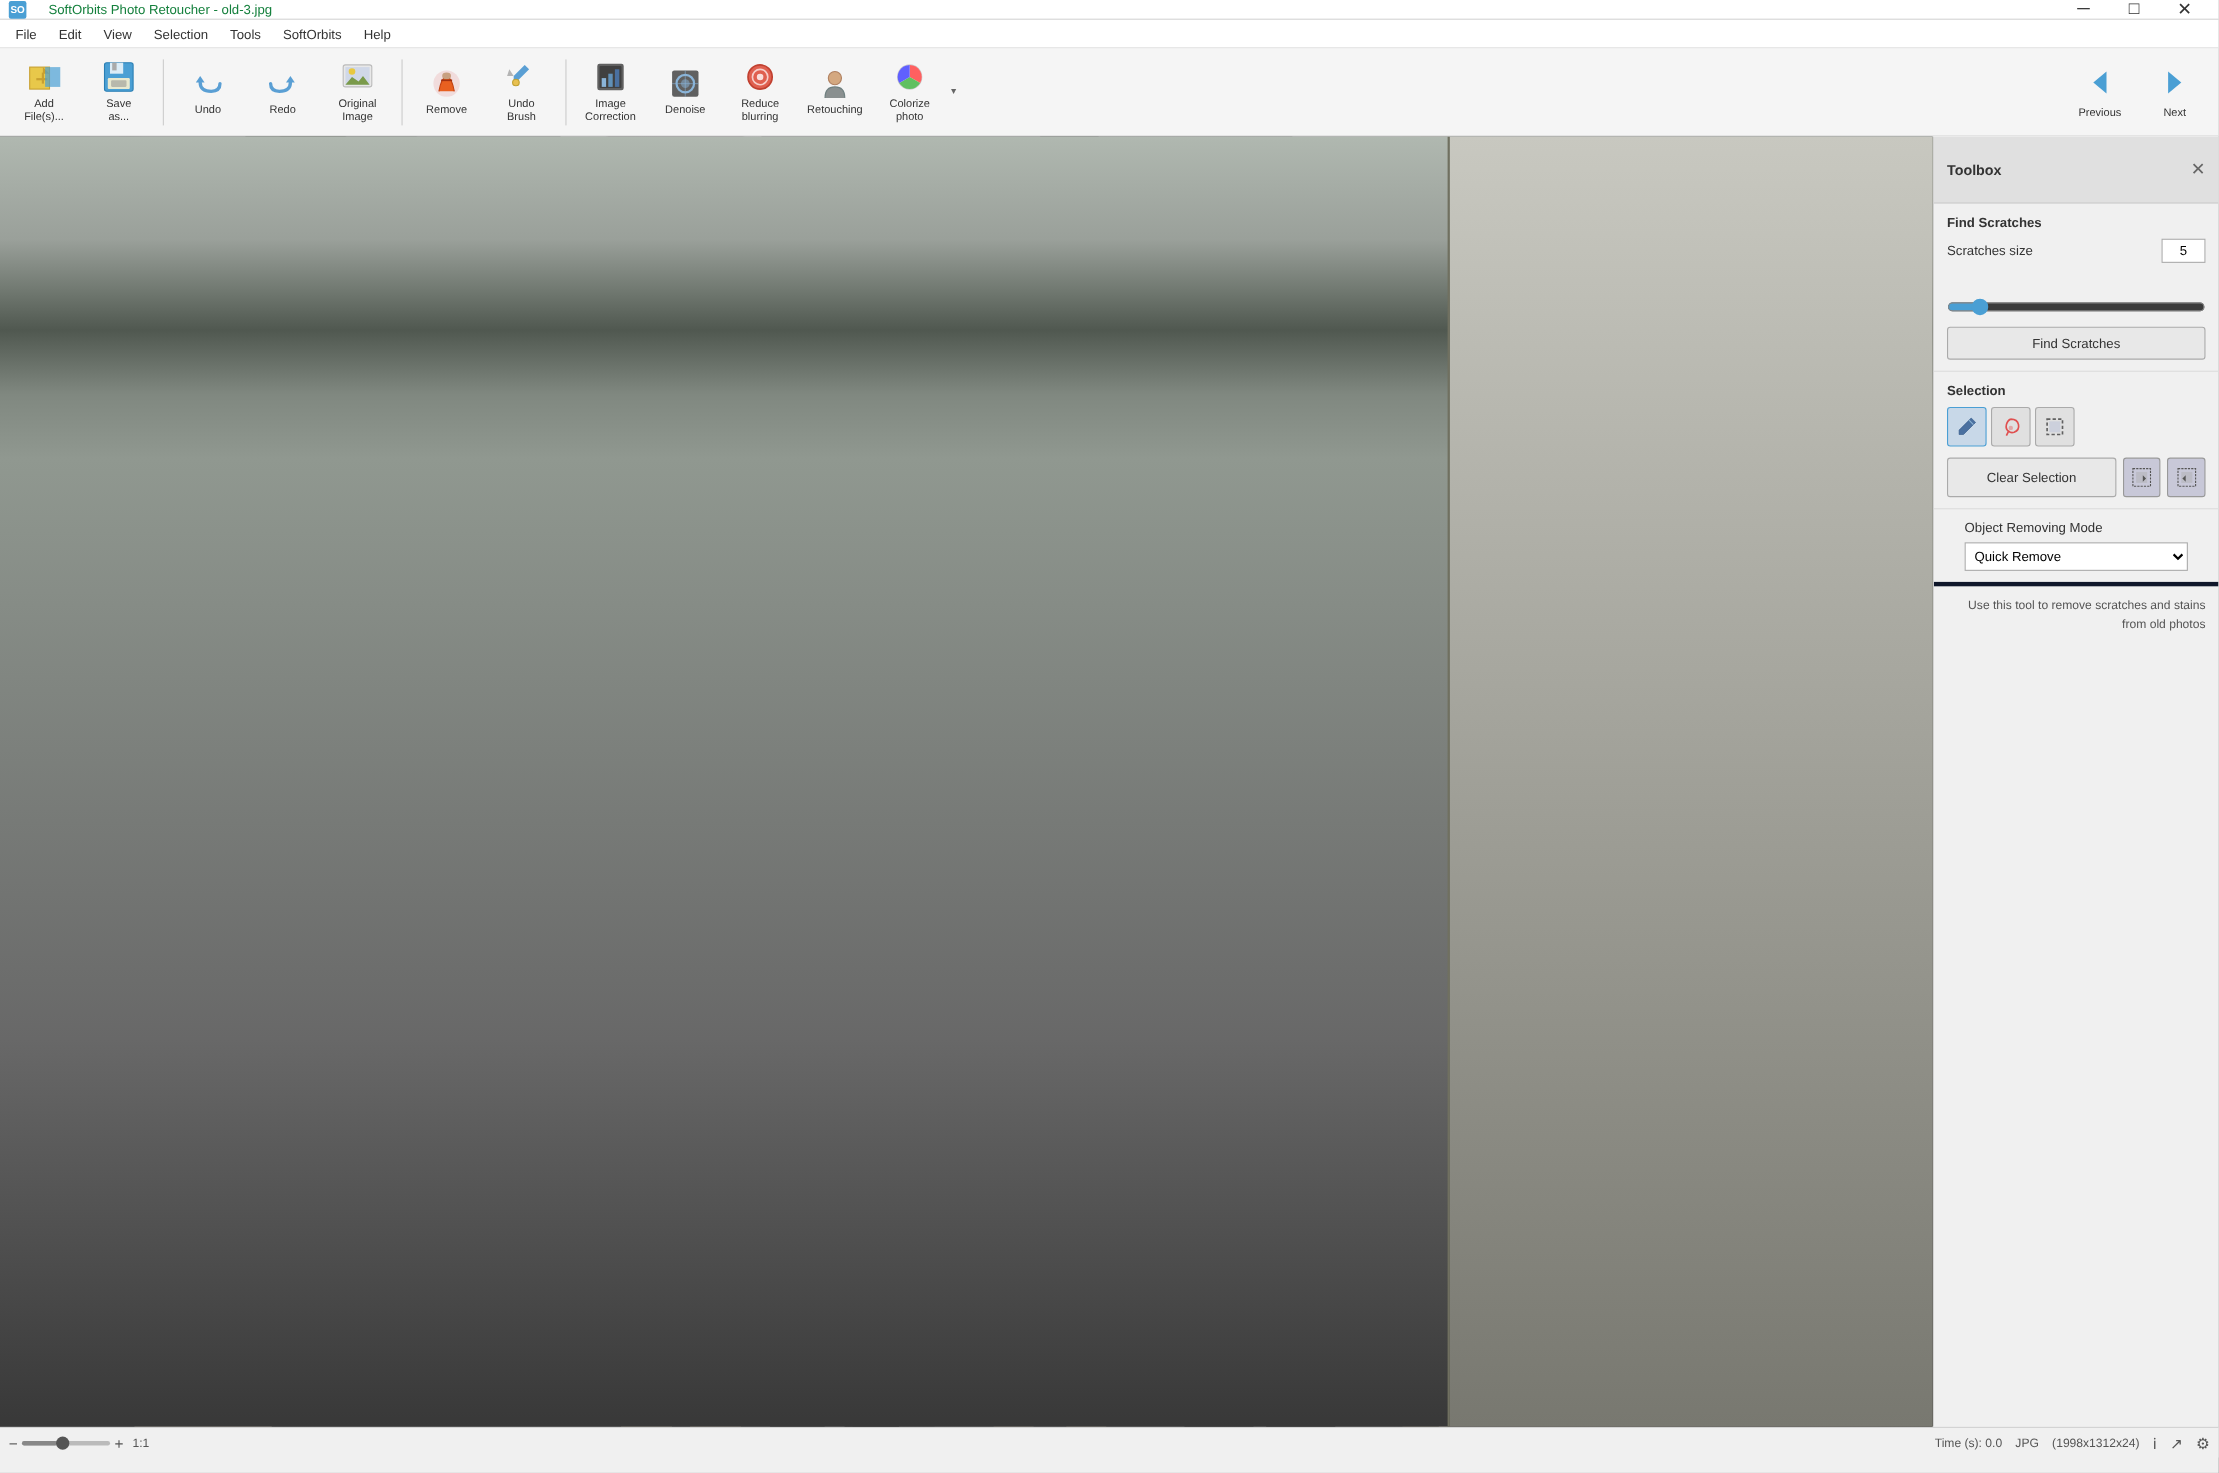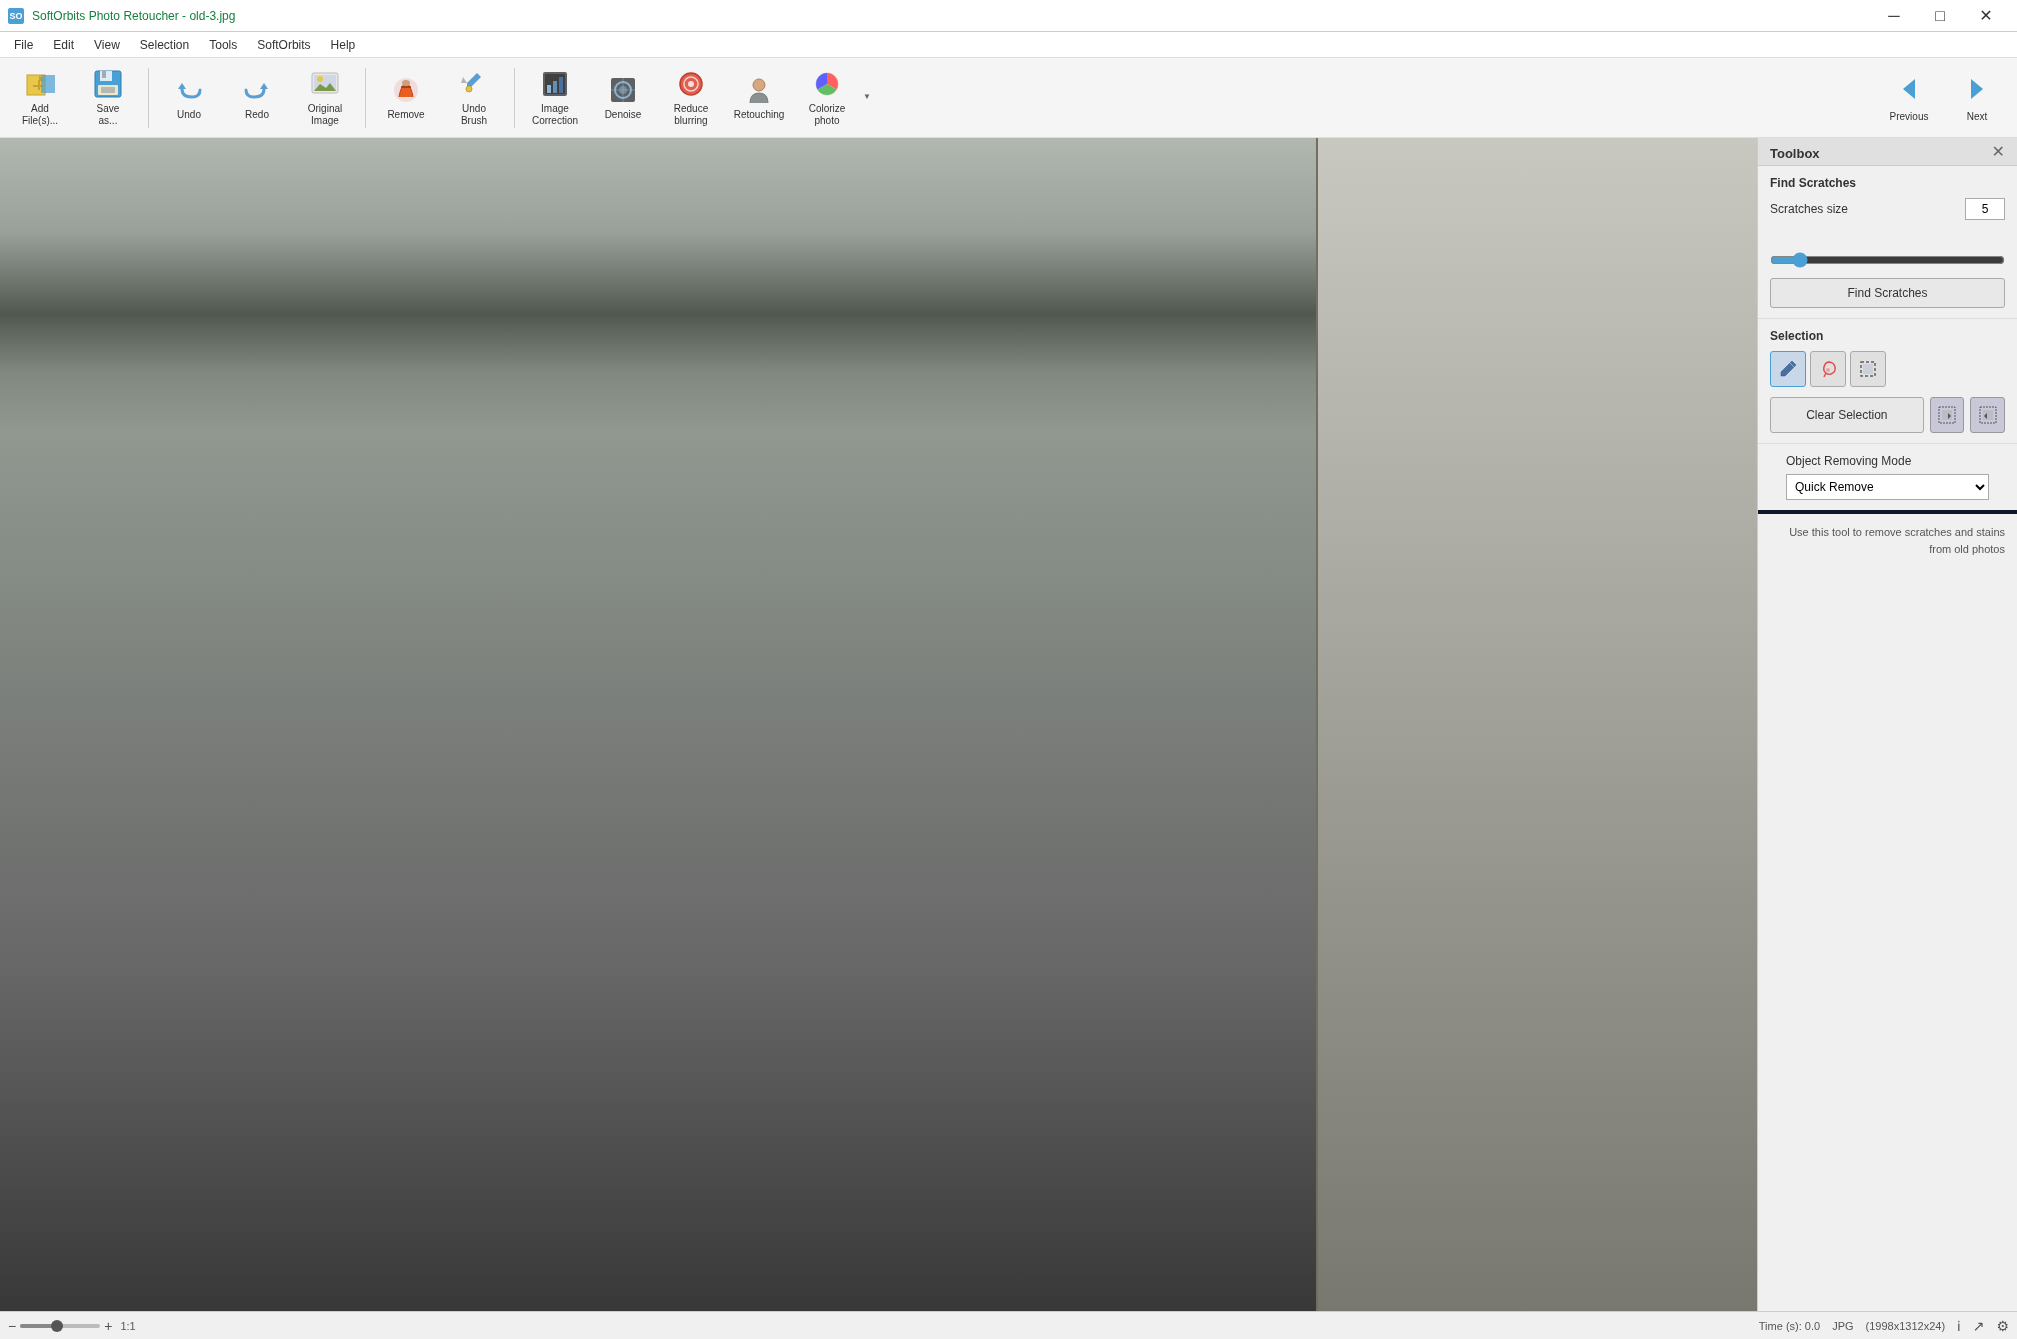--- a/index.html
+++ b/index.html
@@ -2,25 +2,25 @@
 <html><head>
   <meta charset="utf-8">
   <style>
     * { margin: 0; padding: 0; box-sizing: border-box; }
     body { font-family: 'Segoe UI', Tahoma, Geneva, Verdana, sans-serif; font-size: 12px; background: #f0f0f0; overflow: hidden; width: 2017px; height: 1339px; }
 
     
     #title-bar {
       background: #fff;
       border-bottom: 1px solid #ccc;
-      height: 32px;
+      height: 18px;
       display: flex;
       align-items: center;
       padding: 0 8px;
-      gap: 8px;
+      gap: 20px;
     }
     #title-bar .app-icon { width: 16px; height: 16px; background: #4a9fd4; border-radius: 2px; display: flex; align-items: center; justify-content: center; color: white; font-size: 9px; font-weight: bold; }
     #title-bar .title-text { font-size: 12px; color: #15803d; flex: 1; }
     #title-bar .win-controls { display: flex; gap: 0; }
     #title-bar .win-btn { width: 46px; height: 32px; display: flex; align-items: center; justify-content: center; font-size: 16px; color: #333; cursor: pointer; background: transparent; border: none; }
 
     
     #menu-bar {
       background: #fff;
       border-bottom: 1px solid #ddd;
@@ -103,23 +103,23 @@
     #toolbox {
       width: 260px;
       background: #f0f0f0;
       border-left: 1px solid #ccc;
       display: flex;
       flex-direction: column;
       overflow-y: auto;
     }
     #toolbox-header {
       display: flex;
-      align-items: flex-end;
+      align-items: center;
       justify-content: space-between;
-      padding: 4px 12px;
+      padding: 20px 12px;
       background: #e0e0e0;
       border-bottom: 1px solid #ccc;
     }
     #toolbox-header .toolbox-title { font-size: 13px; font-weight: bold; color: #333; }
     #toolbox-header .close-btn { font-size: 16px; cursor: pointer; color: #666; }
     .section-title { font-size: 12px; font-weight: bold; color: #333; margin-bottom: 8px; }
 
     
     #scratch-remover-title {
       display: flex;

